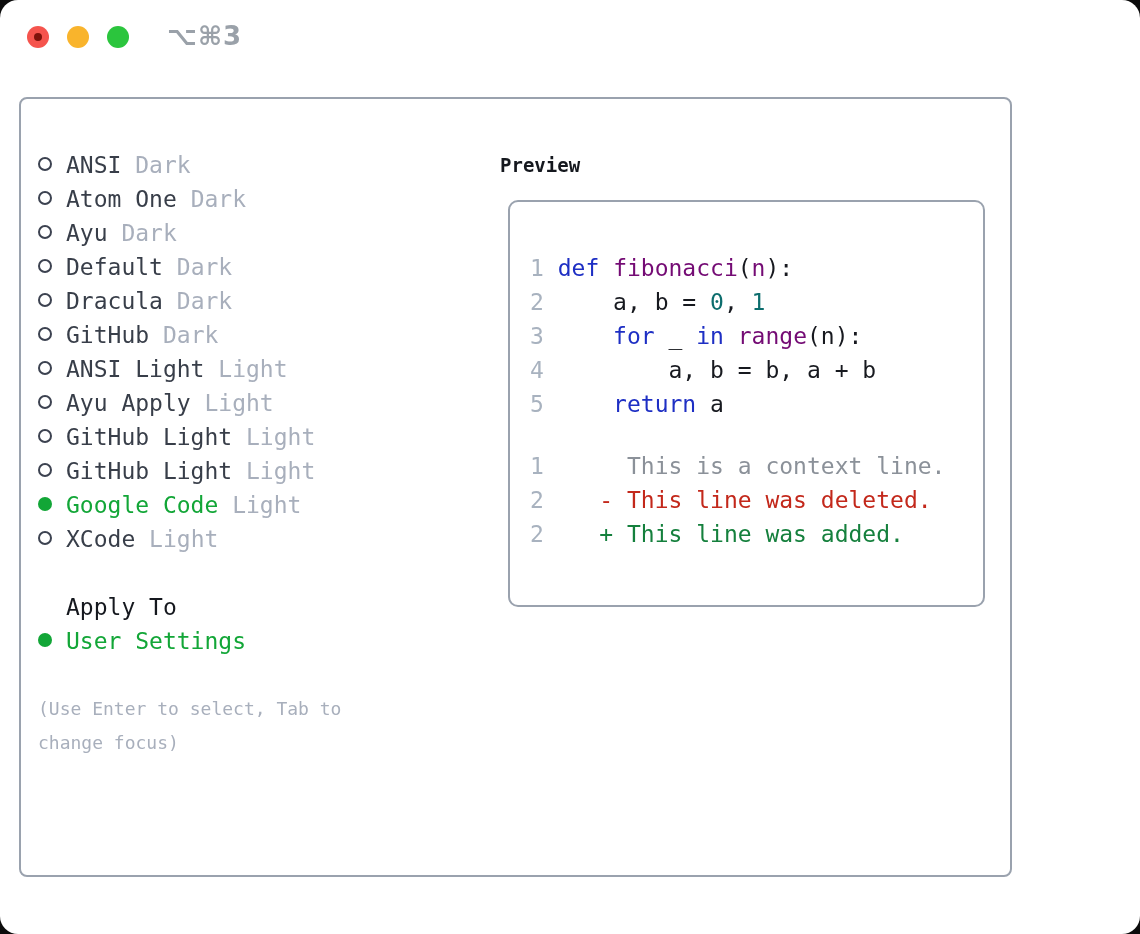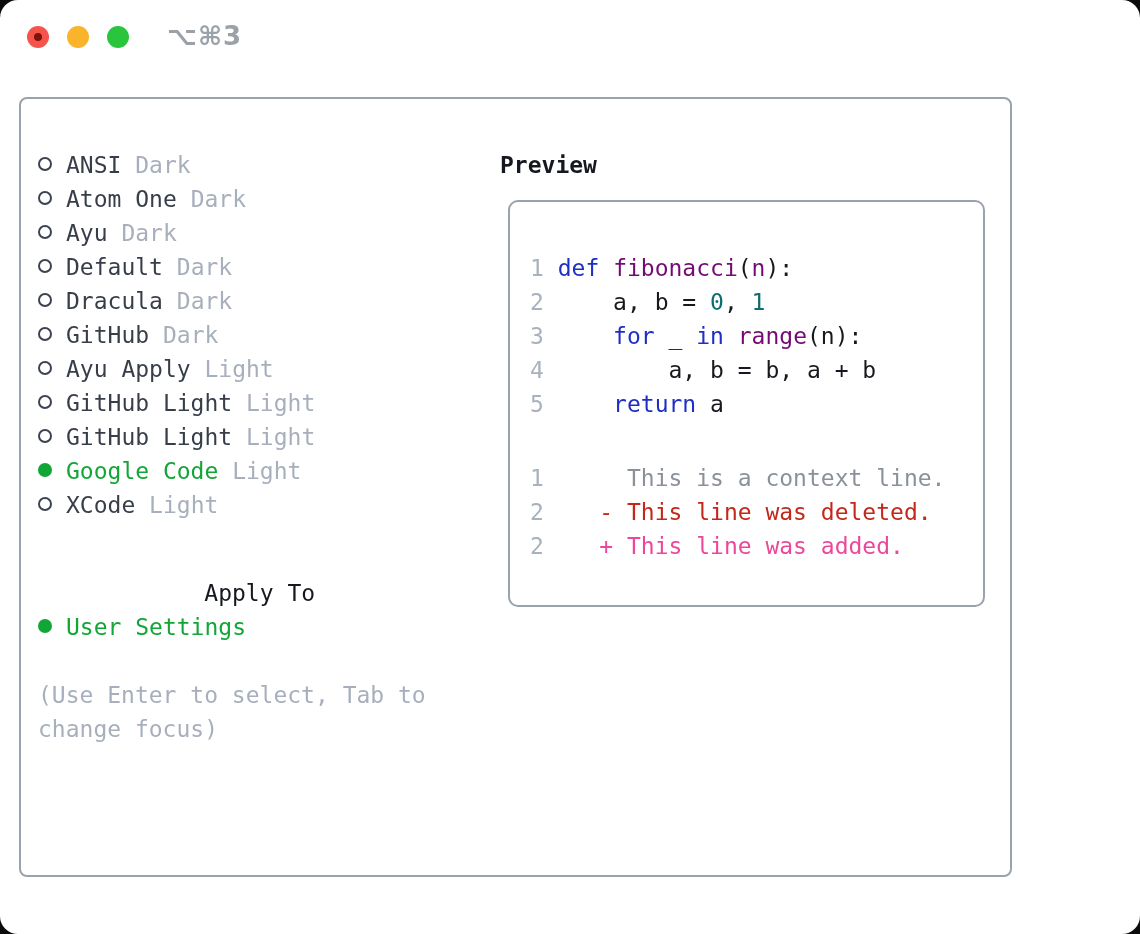--- a/index.html
+++ b/index.html
@@ -29,40 +29,40 @@
   .left-col{position:absolute;left:17px;top:49px;}
   .prompt{display:inline-block;width:28px;font-weight:bold;color:#15181e;}
   .hdr{font-weight:bold;color:#15181e;}
   .marker{display:inline-block;width:14px;height:14px;border-radius:50%;
     box-sizing:border-box;margin-right:14px;vertical-align:2px;}
   .marker.open{border:2px solid #3c4250;background:transparent;}
   .marker.filled{background:#12a637;}
   .iname{color:#383e49;}
   .iname.selected{color:#12a637;}
   .variant{color:#a8afbc;}
-  .apply-title{margin-top:54px;padding-left:28px;color:#15181e;text-align:center;}
-  .help{margin-top:34px;width:30ch;font-size:23px;line-height:34px;color:#a8afbc;}
+  .apply-title{margin-top:34px;padding-left:28px;color:#15181e;}
+  .help{margin-top:34px;width:30ch;font-size:18px;line-height:34px;color:#a8afbc;}
   
   .preview-title{position:absolute;left:479px;top:49px;height:34px;line-height:34px;
-    font-size:23px;font-weight:bold;color:#15181e;}
+    font-size:19px;font-weight:bold;color:#15181e;}
   .preview-box{
     position:absolute;left:487px;top:101px;width:477px;height:407px;
     box-sizing:border-box;border:2px solid #9aa2ae;border-radius:10px;
     padding:49px 0 0 20px;overflow:hidden;
   }
   .crow{height:34px;line-height:34px;white-space:pre;font-size:23px;}
-  .crow.gap{margin-top:40px;}
+  .crow.gap{margin-top:28px;}
   .ln{color:#a8b2bf;}
   .kw{color:#1e2fc4;}
   .fn{color:#740b74;}
   .num{color:#0c6d6d;}
   .plain{color:#17191f;}
   .ctx{color:#8b9199;}
   .del{color:#c3281b;}
-  .add{color:#ec4899;text-align:center;}
+  .add{color:#15803d;text-align:center;}
 </style>
 </head>
 <body>
 
 <div class="window">
   <div class="titlebar">
     <span class="tl red"></span>
     <span class="tl yellow"></span>
     <span class="tl green"></span>
     <span class="shortcut">⌥⌘3</span>
@@ -70,20 +70,21 @@
 
   <div class="panel">
     <div class="left-col">
       <div id="theme-list">
           <div class="row"><span class="marker open"></span><span class="iname">ANSI</span><span class="variant"> Dark</span></div>
           <div class="row"><span class="marker open"></span><span class="iname">Atom One</span><span class="variant"> Dark</span></div>
           <div class="row"><span class="marker open"></span><span class="iname">Ayu</span><span class="variant"> Dark</span></div>
           <div class="row"><span class="marker open"></span><span class="iname">Default</span><span class="variant"> Dark</span></div>
           <div class="row"><span class="marker open"></span><span class="iname">Dracula</span><span class="variant"> Dark</span></div>
           <div class="row"><span class="marker open"></span><span class="iname">GitHub</span><span class="variant"> Dark</span></div>
+          <div class="row"><span class="marker open"></span><span class="iname">ANSI Light</span><span class="variant"> Light</span></div>
           <div class="row"><span class="marker open"></span><span class="iname">Ayu Apply</span><span class="variant"> Light</span></div>
           <div class="row"><span class="marker open"></span><span class="iname">GitHub Light</span><span class="variant"> Light</span></div>
           <div class="row"><span class="marker open"></span><span class="iname">GitHub Light</span><span class="variant"> Light</span></div>
           <div class="row"><span class="marker filled"></span><span class="iname selected">Google Code</span><span class="variant"> Light</span></div>
           <div class="row"><span class="marker open"></span><span class="iname">XCode</span><span class="variant"> Light</span></div>
         </div>
 
       <div class="row apply-title">Apply To</div>
       <div id="apply-list">
           <div class="row"><span class="marker filled"></span><span class="iname selected">User Settings</span></div>

